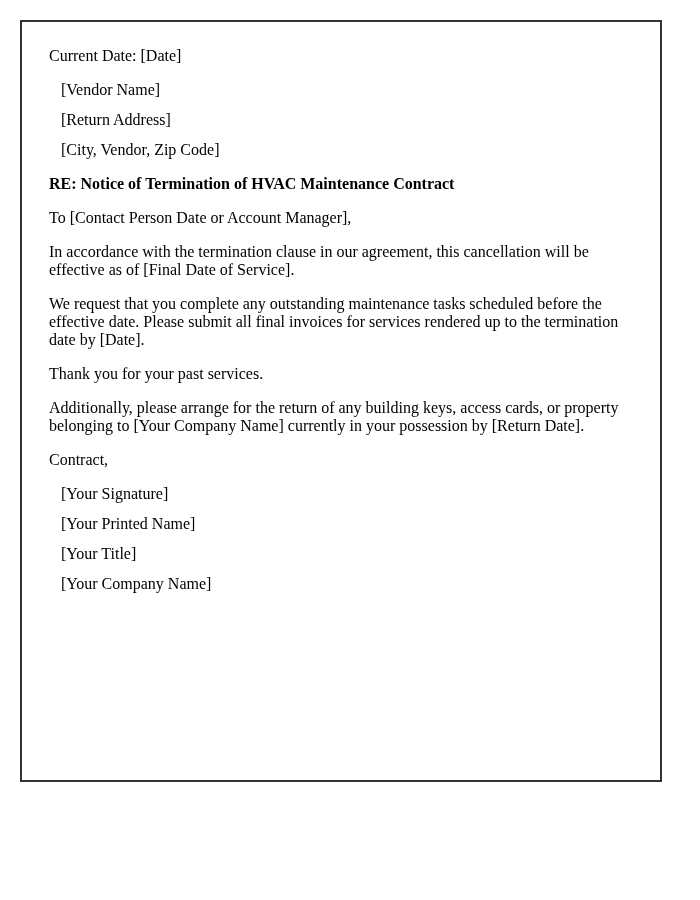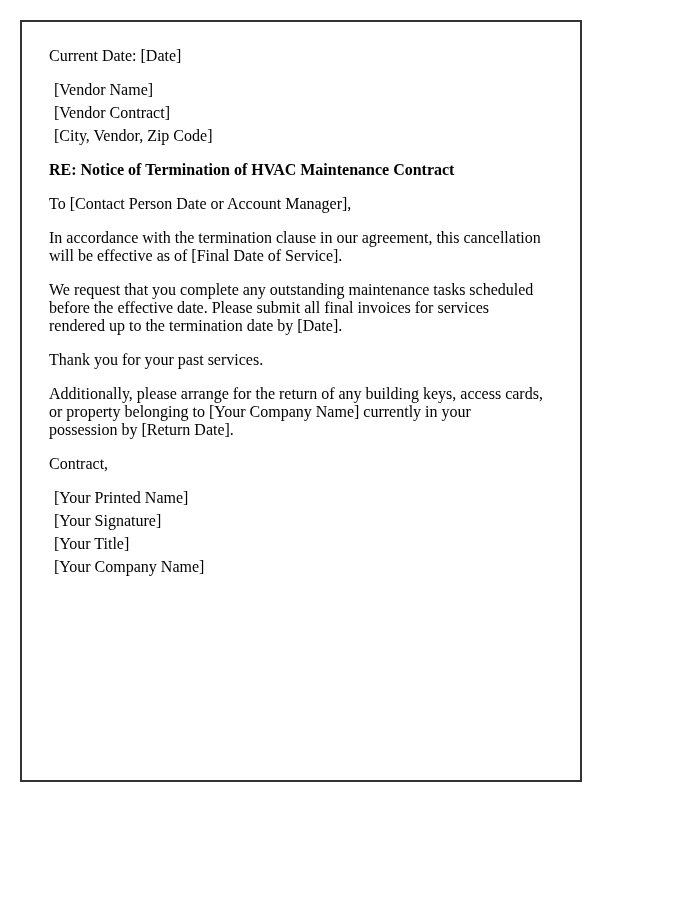--- a/index.html
+++ b/index.html
@@ -14,65 +14,65 @@
     font-family: "Liberation Serif", "DejaVu Serif", serif;
     font-size: 16px;
     line-height: 18px;
     color: #000000;
     overflow: hidden;
   }
   .letter-frame {
     position: absolute;
     left: 20px;
     top: 20px;
-    width: 562px;
+    width: 642px;
     height: 762px;
     box-sizing: border-box;
     border: 2px solid #333333;
     background: #ffffff;
     padding: 25px 37px 0 27px;
   }
   .para {
     margin: 0 0 16px 0;
   }
   .subject {
     font-weight: bold;
   }
   .block div {
-    margin: 5px;
+    margin: 12px;
   }
 </style>
 </head>
 <body>
 
 <div class="letter-frame">
 
   <p class="para">Current Date: [Date]</p>
 
   <div class="para block">
     <div>[Vendor Name]</div>
-    <div>[Vendor Contract]</div>
+    <div>[Return Address]</div>
     <div>[City, Vendor, Zip Code]</div>
   </div>
 
   <p class="para subject">RE: Notice of Termination of HVAC Maintenance Contract</p>
 
   <p class="para">To [Contact Person Date or Account Manager],</p>
 
 
   <p class="para">In accordance with the termination clause in our agreement, this cancellation will be effective as of [Final Date of Service].</p>
 
   <p class="para">We request that you complete any outstanding maintenance tasks scheduled before the effective date. Please submit all final invoices for services rendered up to the termination date by [Date].</p>
 
   <p class="para">Thank you for your past services.</p>
 
   <p class="para">Additionally, please arrange for the return of any building keys, access cards, or property belonging to [Your Company Name] currently in your possession by [Return Date].</p>
 
   <p class="para">Contract,</p>
 
   <div class="para block">
+    <div>[Your Signature]</div>
     <div>[Your Printed Name]</div>
-    <div>[Your Signature]</div>
     <div>[Your Title]</div>
     <div>[Your Company Name]</div>
   </div>
 
 </div>
 
 </body></html>

